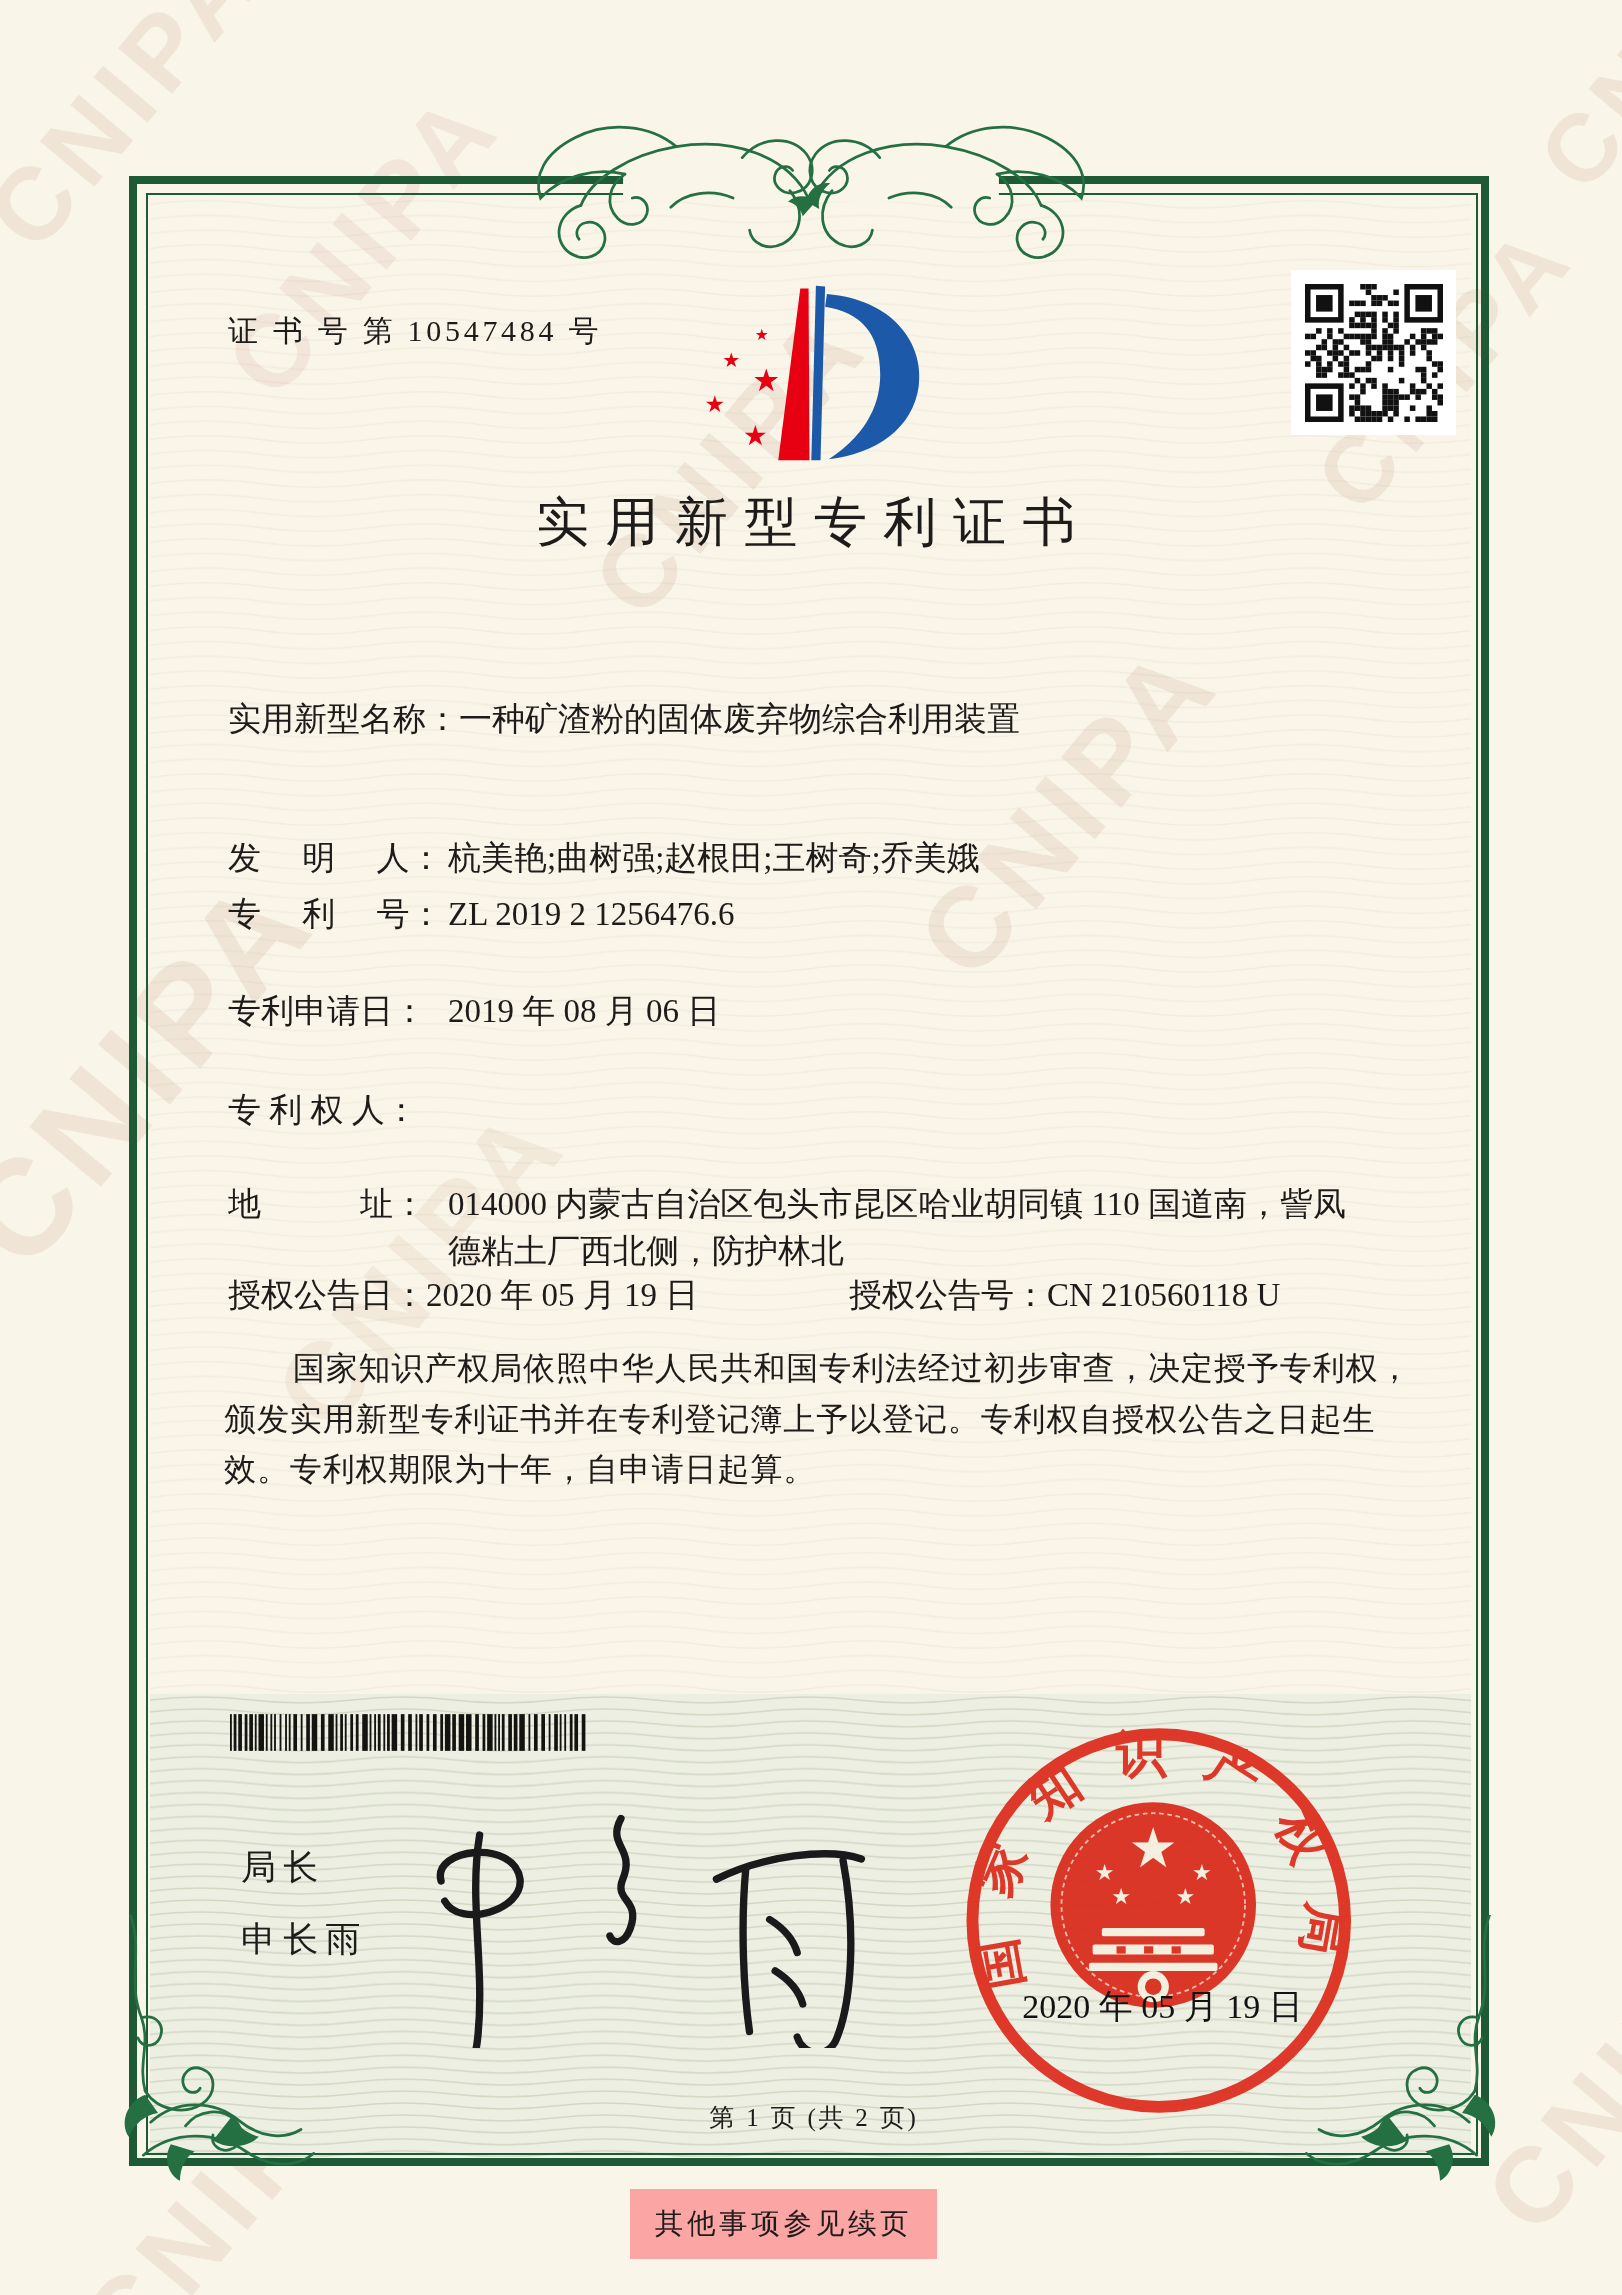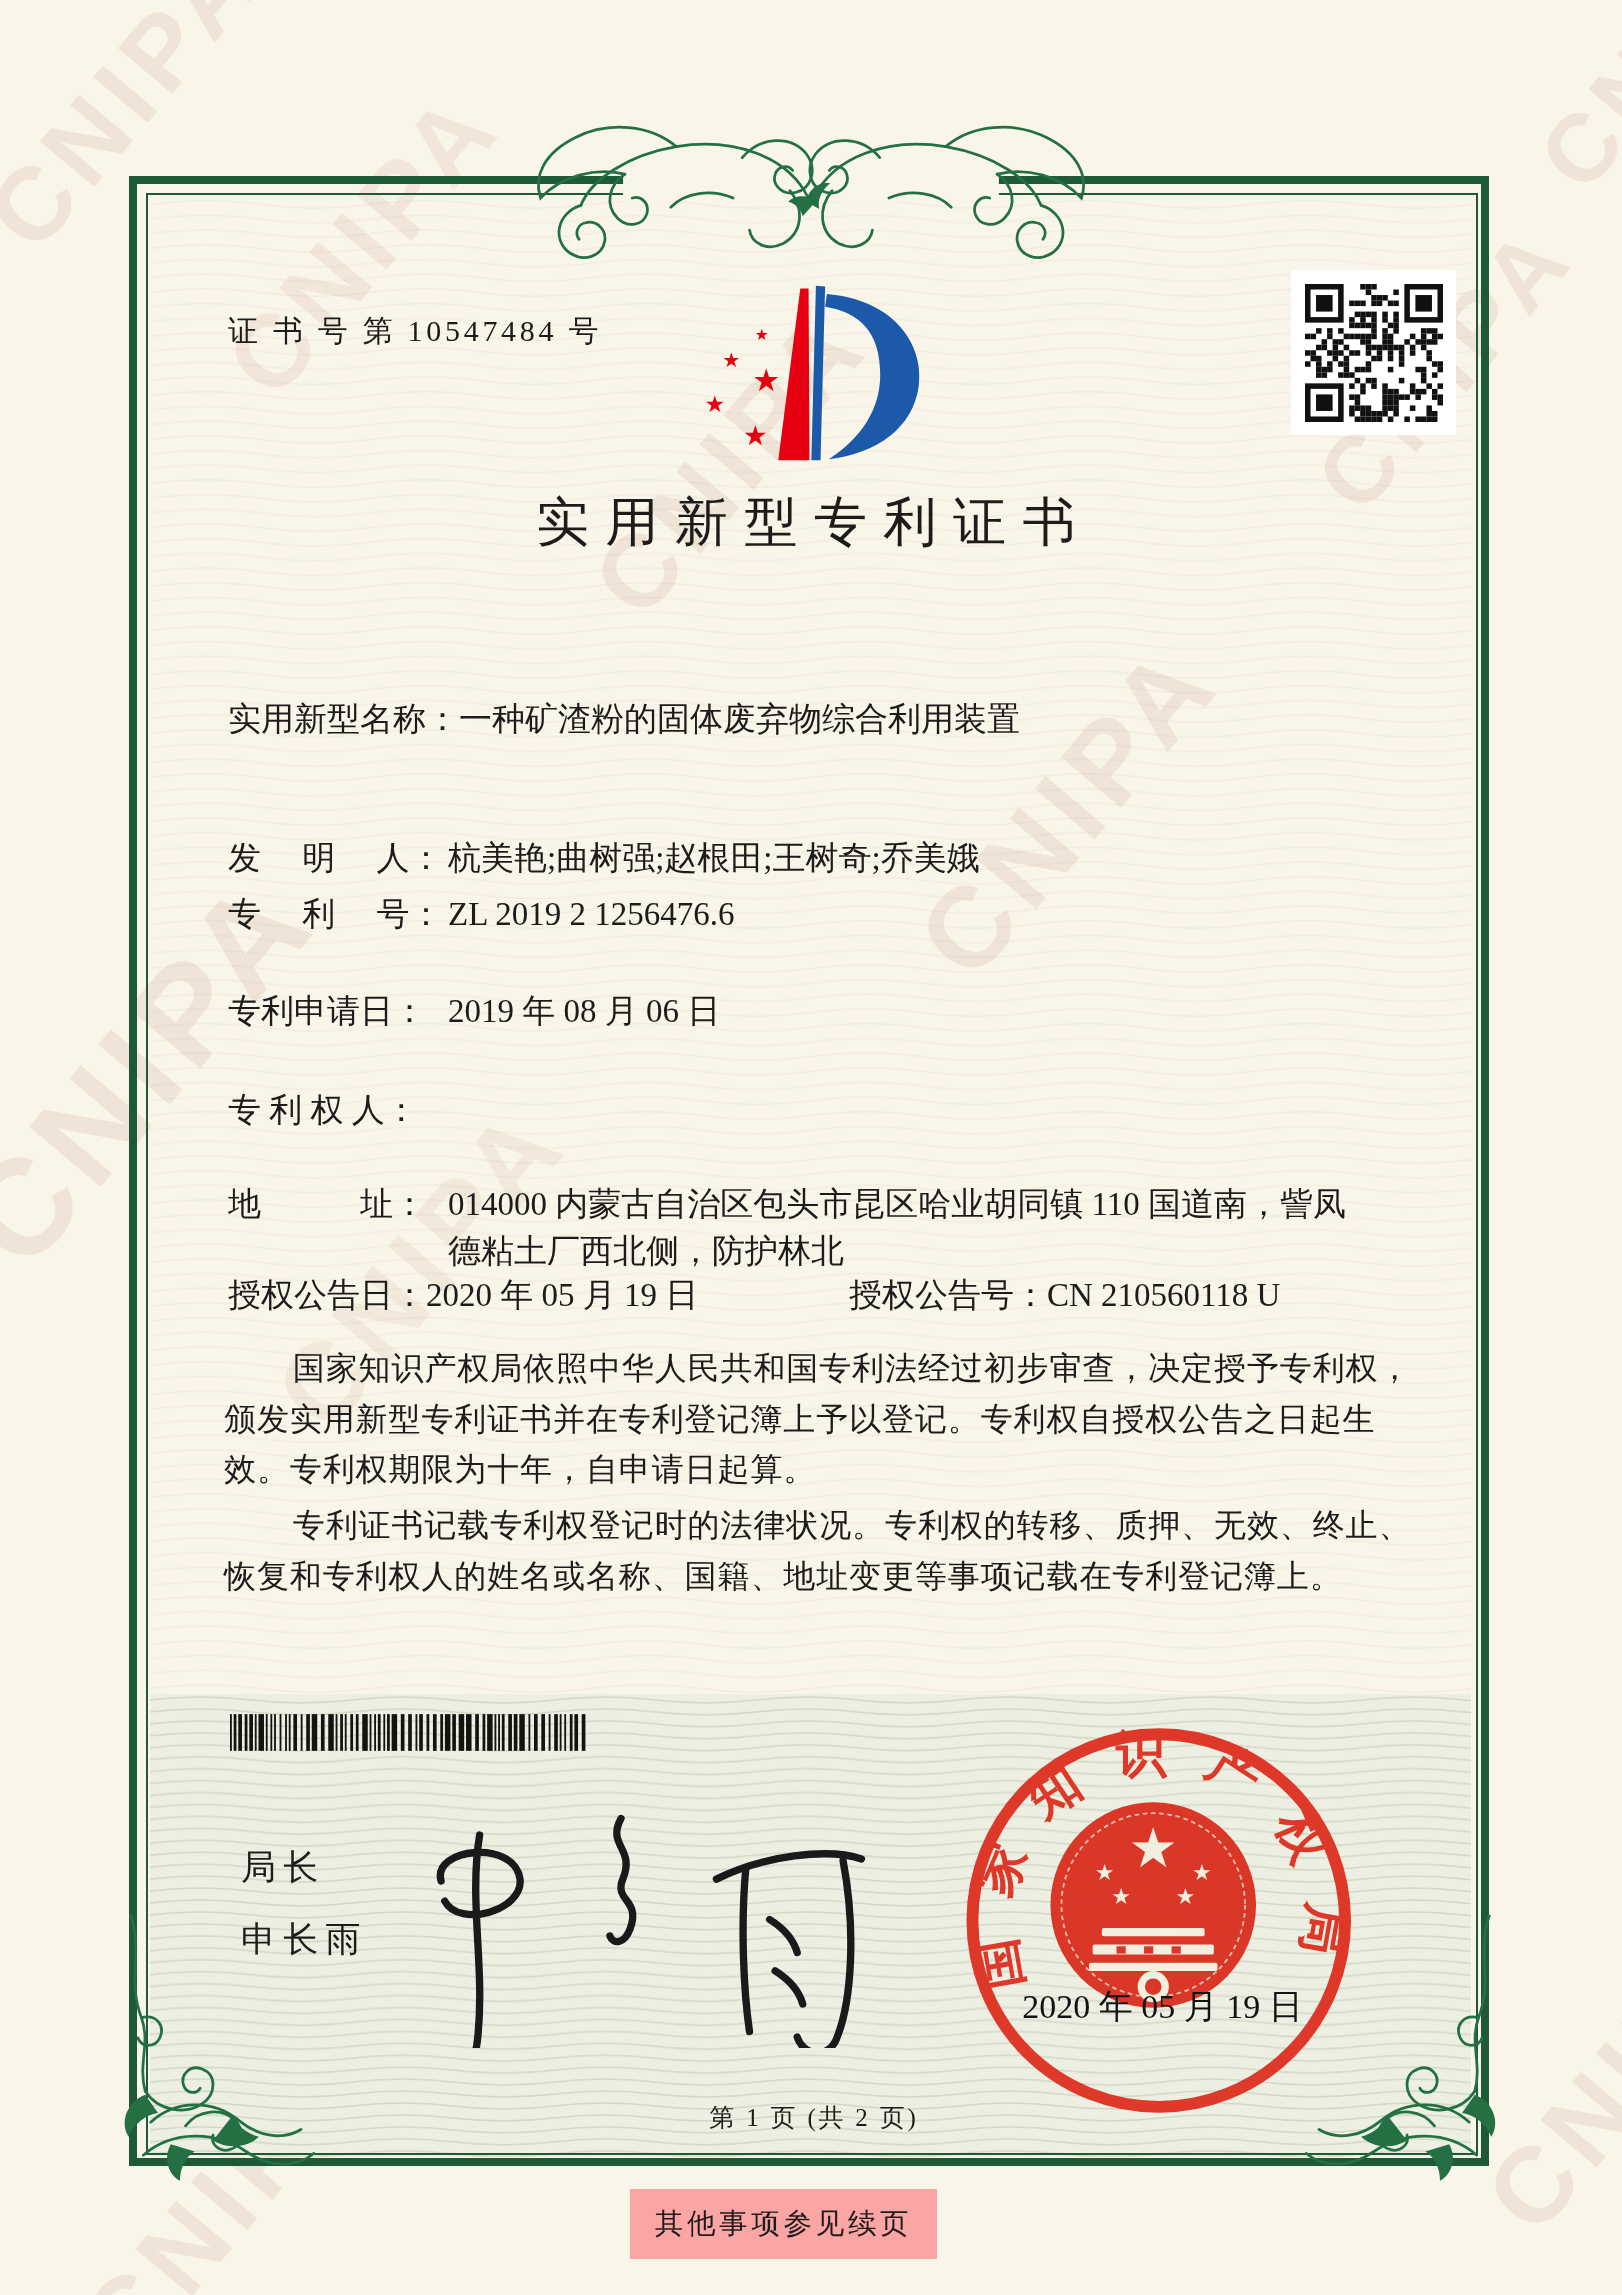--- a/index.html
+++ b/index.html
@@ -395,21 +395,20 @@
 </div>
 <div class="abs grantrow" style="top:1273px;position:absolute;">
   <span>授权公告日：</span><span>2020 年 05 月 19 日</span>
   <span class="g2">
     <span>授权公告号：</span><span>CN 210560118 U</span>
   </span>
 </div>
 
 <div class="abs paras">
   <p>国家知识产权局依照中华人民共和国专利法经过初步审查，决定授予专利权，颁发实用新型专利证书并在专利登记簿上予以登记。专利权自授权公告之日起生效。专利权期限为十年，自申请日起算。</p>
-  <p>专利证书记载专利权登记时的法律状况。专利权的转移、质押、无效、终止、恢复和专利权人的姓名或名称、国籍、地址变更等事项记载在专利登记簿上。</p>
 </div>
 
 <svg id="barcode" class="abs" style="left:230px;top:1714px;" width="360" height="37" viewBox="0 0 392 40">
     <rect x="0" y="0" width="2" height="40" fill="#151310"></rect>
     <rect x="4" y="0" width="3" height="40" fill="#151310"></rect>
     <rect x="9" y="0" width="4" height="40" fill="#151310"></rect>
     <rect x="16" y="0" width="3" height="40" fill="#151310"></rect>
     <rect x="21" y="0" width="4" height="40" fill="#151310"></rect>
     <rect x="27" y="0" width="2" height="40" fill="#151310"></rect>
     <rect x="31" y="0" width="6" height="40" fill="#151310"></rect>

